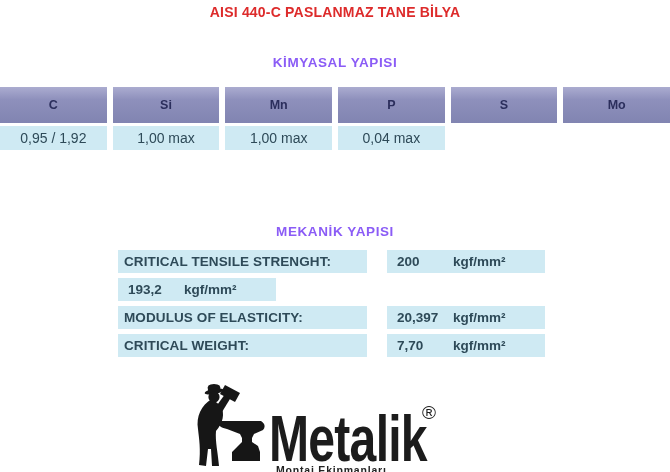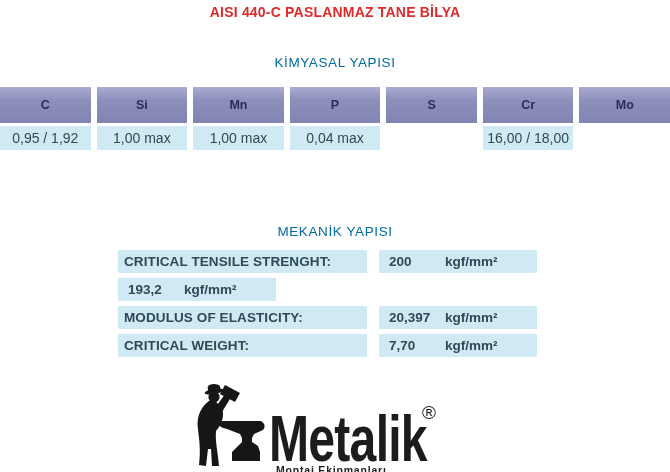--- a/index.html
+++ b/index.html
@@ -3,42 +3,42 @@
 <meta charset="utf-8">
 <style>
   html,body { margin:0; padding:0; background:#ffffff; }
   .page {
     position:relative; width:670px; height:472px; background:#ffffff;
     font-family:"Liberation Sans", sans-serif; overflow:hidden;
   }
   .centered { position:absolute; left:0; right:0; text-align:center; }
   .title  { top:4px;  font-size:14px;  font-weight:bold; color:#dd2b2b; letter-spacing:0.2px; }
   .subtitle { top:21px; font-size:14.5px; font-weight:bold; color:#111111; }
-  .section-heading { font-size:13.5px; font-weight:normal; color:#0369a1; letter-spacing:0.6px; }
+  .section-heading { font-size:13.5px; font-weight:bold; color:#8b5cf6; letter-spacing:0.6px; }
   .chem-heading { top:55px; }
   .mech-heading { top:224px; }
 
   
   .chem-table { position:absolute; top:87px; left:0; width:670px; display:flex; gap:6px; }
   .chem-col { flex:1 1 0; display:flex; flex-direction:column; min-width:0; }
   .chem-th {
     height:36px; margin-bottom:3px;
     background:linear-gradient(180deg,#abacd0 0%, #8e90bc 35%, #8184b1 100%);
     color:#2b2e5c; font-weight:bold; font-size:12.5px;
     display:flex; align-items:center; justify-content:center;
   }
   .chem-td {
     height:24px; background:#cfeaf3; color:#2e4a58;
     font-size:14px; display:flex; align-items:center; justify-content:center;
     white-space:nowrap;
   }
 
   
   .mech-table { position:absolute; top:250px; left:118px; }
-  .mech-row { display:flex; gap:12px; margin-bottom:5px; }
+  .mech-row { display:flex; gap:20px; margin-bottom:5px; }
   .mech-label {
     width:249px; height:23px; background:#cfeaf3; color:#2e4a58;
     font-weight:bold; font-size:13.5px; letter-spacing:0.1px;
     display:flex; align-items:center; padding-left:6px; box-sizing:border-box;
     white-space:nowrap;
   }
   .mech-value {
     width:158px; height:23px; background:#cfeaf3; color:#2e4a58;
     font-weight:bold; font-size:13.5px;
     display:flex; align-items:center; padding-left:10px; box-sizing:border-box;
@@ -87,24 +87,20 @@
     <div class="chem-col">
       <div class="chem-th">Mn</div>
       <div class="chem-td">1,00 max</div>
     </div>
     <div class="chem-col">
       <div class="chem-th">P</div>
       <div class="chem-td">0,04 max</div>
     </div>
     <div class="chem-col">
       <div class="chem-th">S</div>
-    </div>
-    <div class="chem-col">
-      <div class="chem-th">Cr</div>
-      <div class="chem-td">16,00 / 18,00</div>
     </div>
     <div class="chem-col">
       <div class="chem-th">Mo</div>
     </div>
   </div>
 
   <div class="centered section-heading mech-heading">MEKANİK YAPISI</div>
 
   <div class="mech-table">
     <div class="mech-row">

